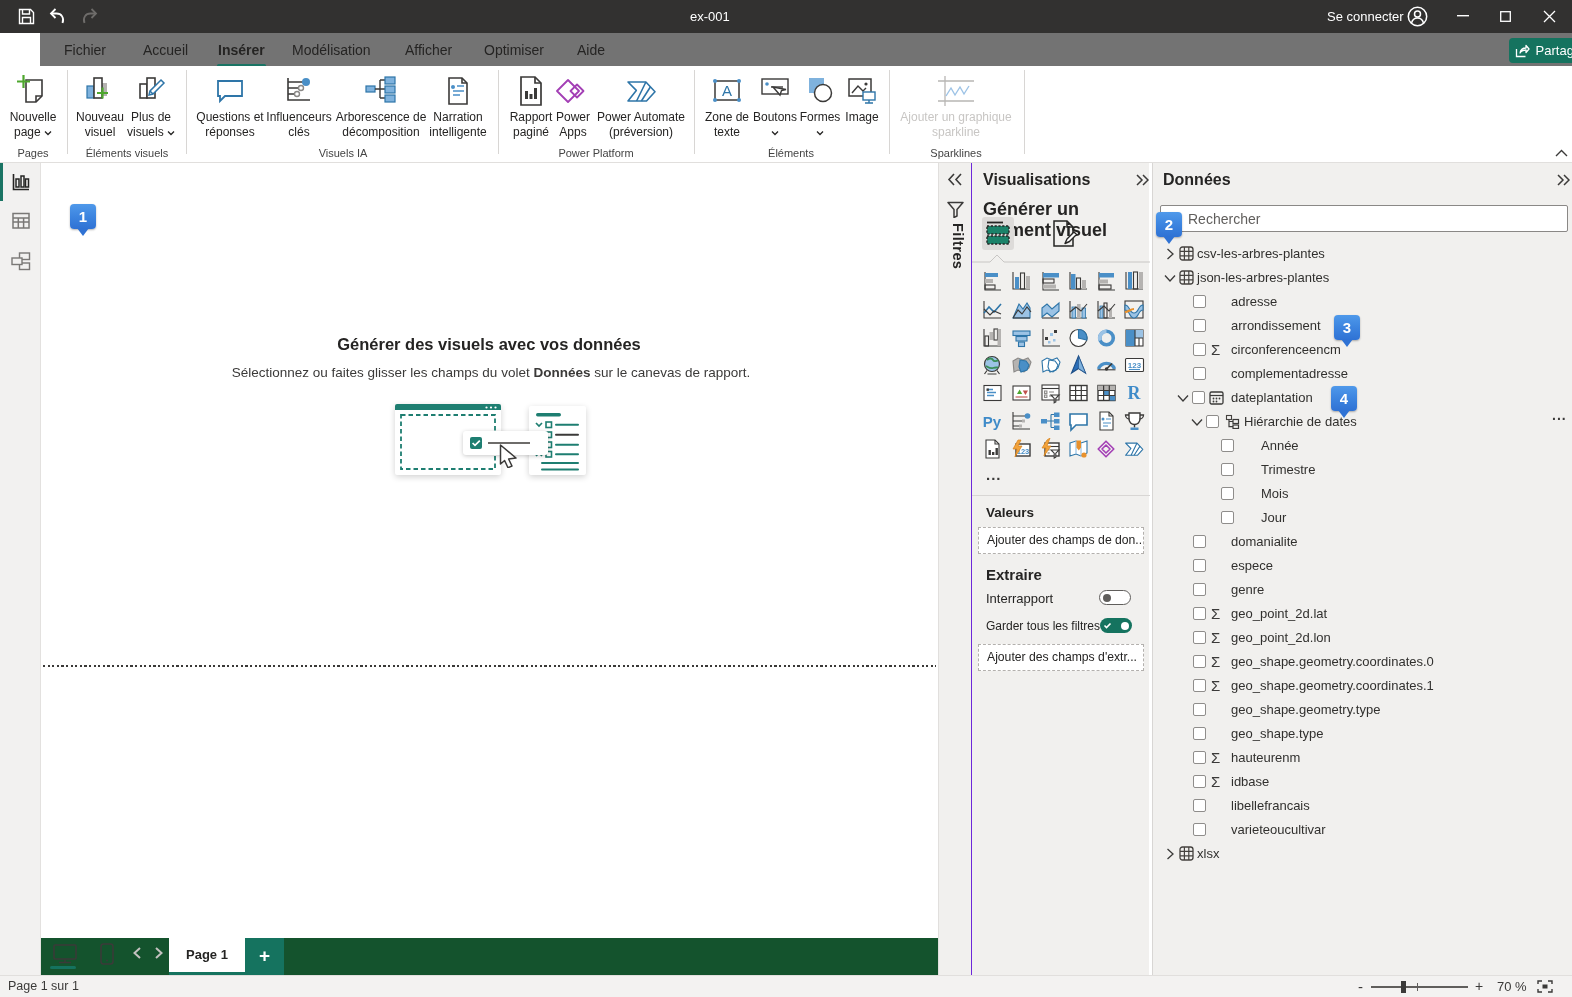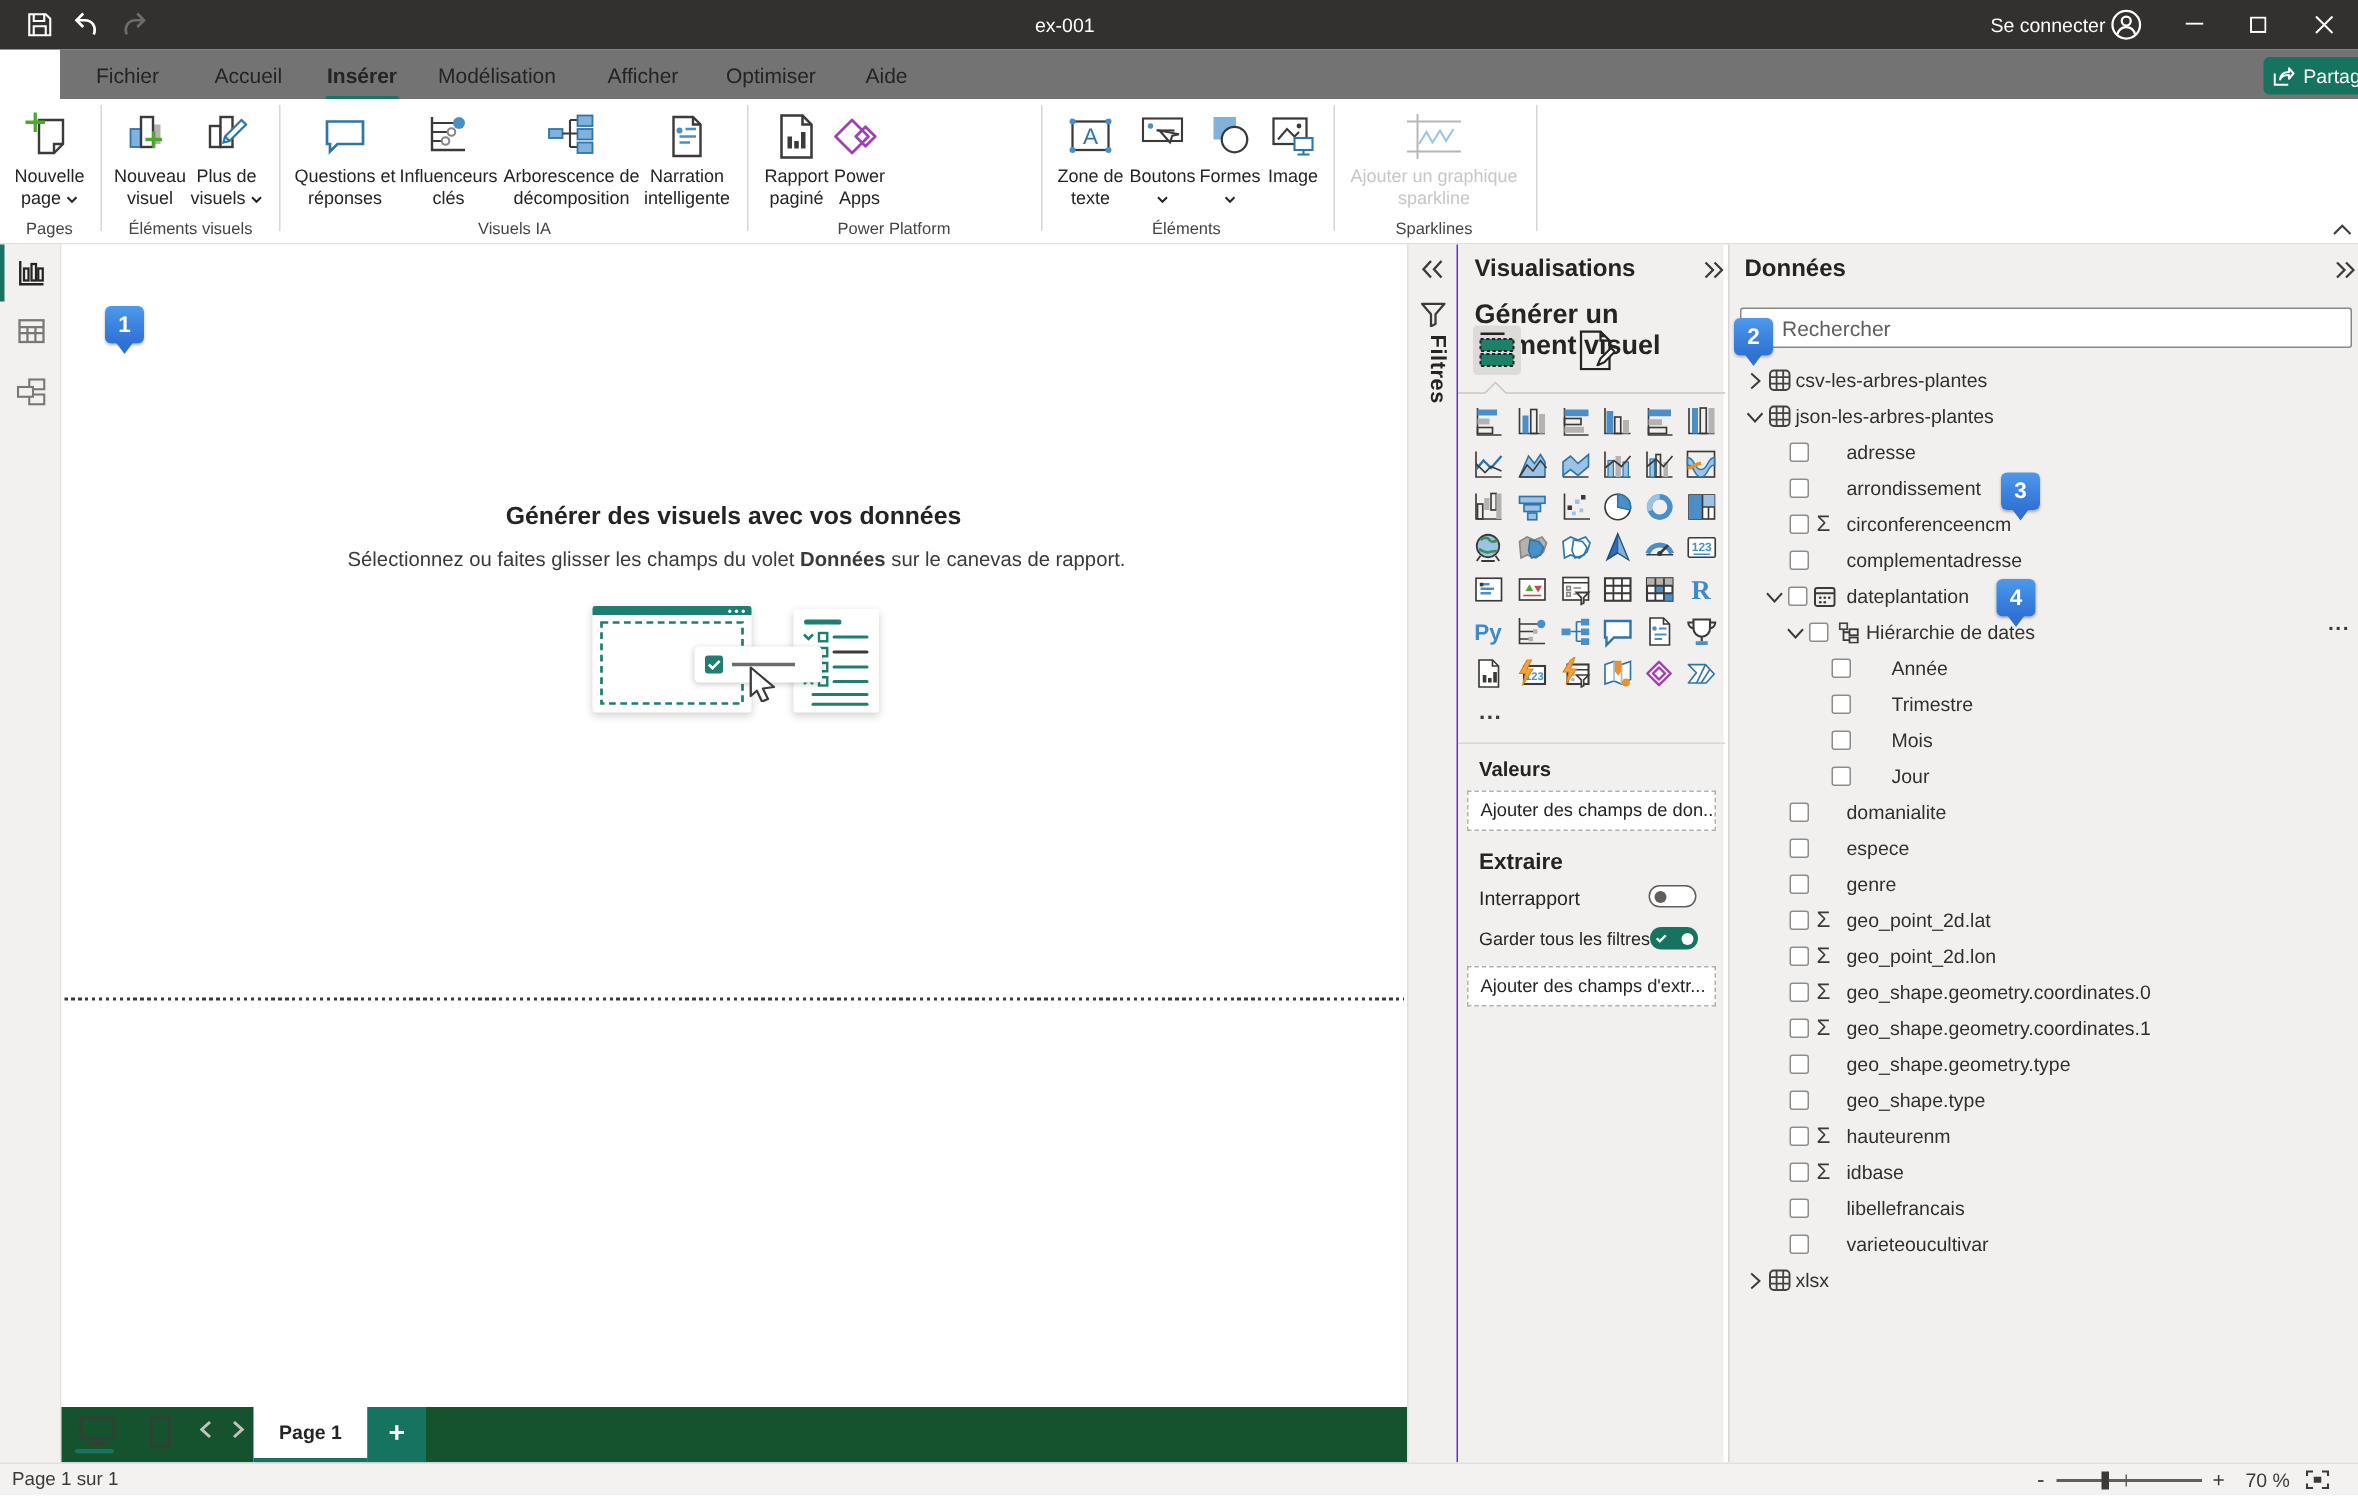--- a/index.html
+++ b/index.html
@@ -205,20 +205,27 @@
   </div>
 
   <div class="rbtn" style="left:549px; width:48px;">
     <svg class="ric" width="34" height="34" viewBox="0 0 34 34">
       <path d="M12 6L23 17 12 28 1 17z" fill="none" stroke="#a33fb5" stroke-width="1.8" stroke-linejoin="round"></path>
       <path d="M21 10.5L27.5 17 21 23.5 14.5 17z" fill="none" stroke="#a33fb5" stroke-width="1.8" stroke-linejoin="round"></path>
     </svg>
     <div class="rlbl">Power<br>Apps</div>
   </div>
 
+  <div class="rbtn" style="left:582px; width:118px;">
+    <svg class="ric" width="34" height="34" viewBox="0 0 34 34">
+      <path d="M4 8L21.9 8 31 17.7 22.5 27 4 27l8.3-10.6z" fill="#fff" stroke="#2e75a8" stroke-width="1.6" stroke-linejoin="round"></path>
+      <path d="M21.9 8l-9.3 19M26.5 12.7 17.4 27" fill="none" stroke="#2e75a8" stroke-width="1.6"></path>
+    </svg>
+    <div class="rlbl">Power Automate<br>(préversion)</div>
+  </div>
 
   <div class="rbtn" style="left:697px; width:60px;">
     <svg class="ric" width="34" height="34" viewBox="0 0 34 34">
       <rect x="5" y="7" width="24" height="19" fill="#fff" stroke="#3b3a39" stroke-width="1.5"></rect>
       <text x="17" y="22" font-family="Liberation Sans" font-size="15" fill="#2e75a8" text-anchor="middle">A</text>
       <circle cx="5" cy="7" r="2" fill="#4a8fc7"></circle>
           <circle cx="29" cy="7" r="2" fill="#4a8fc7"></circle>
       <circle cx="5" cy="26" r="2" fill="#4a8fc7"></circle>
           <circle cx="29" cy="26" r="2" fill="#4a8fc7"></circle>
     </svg>

